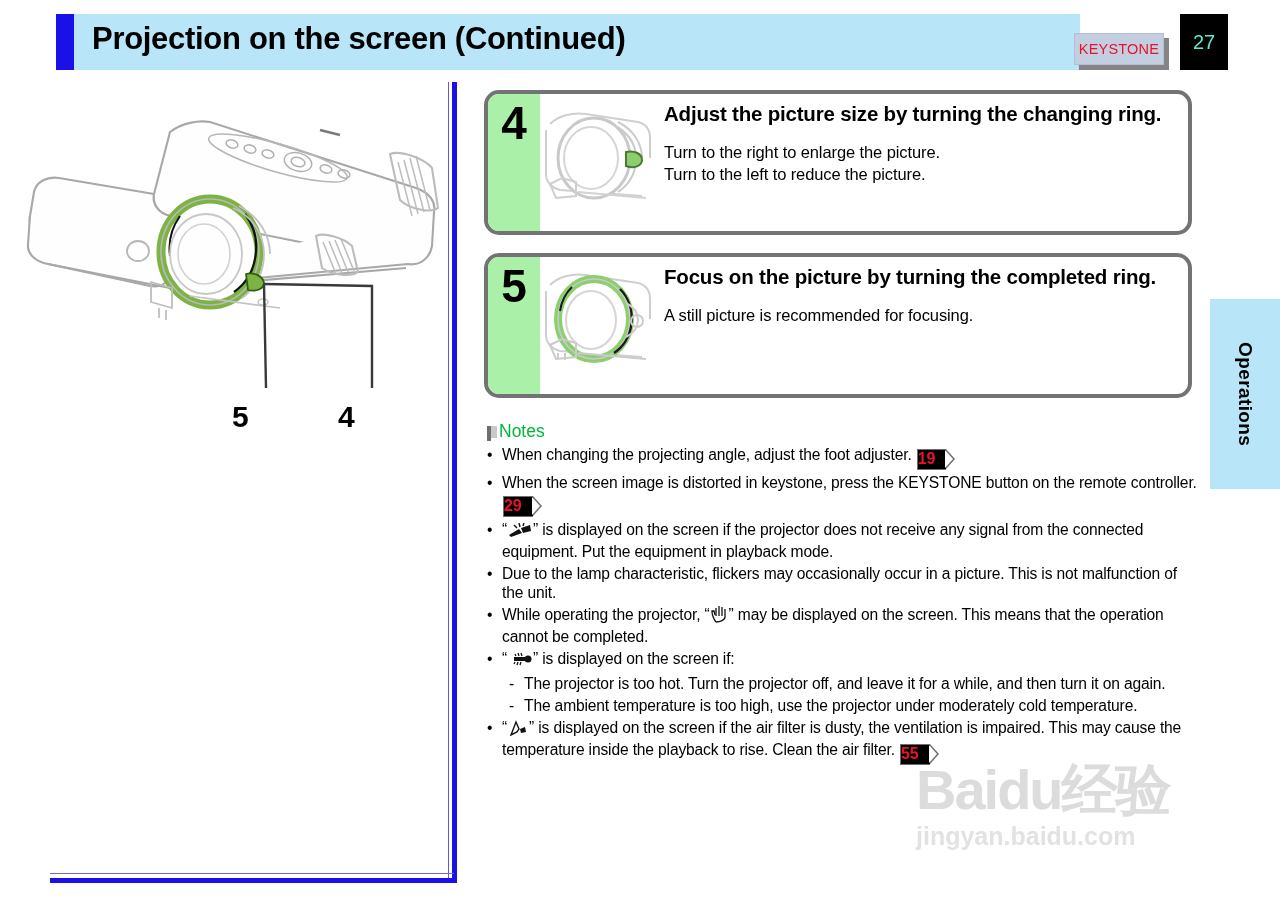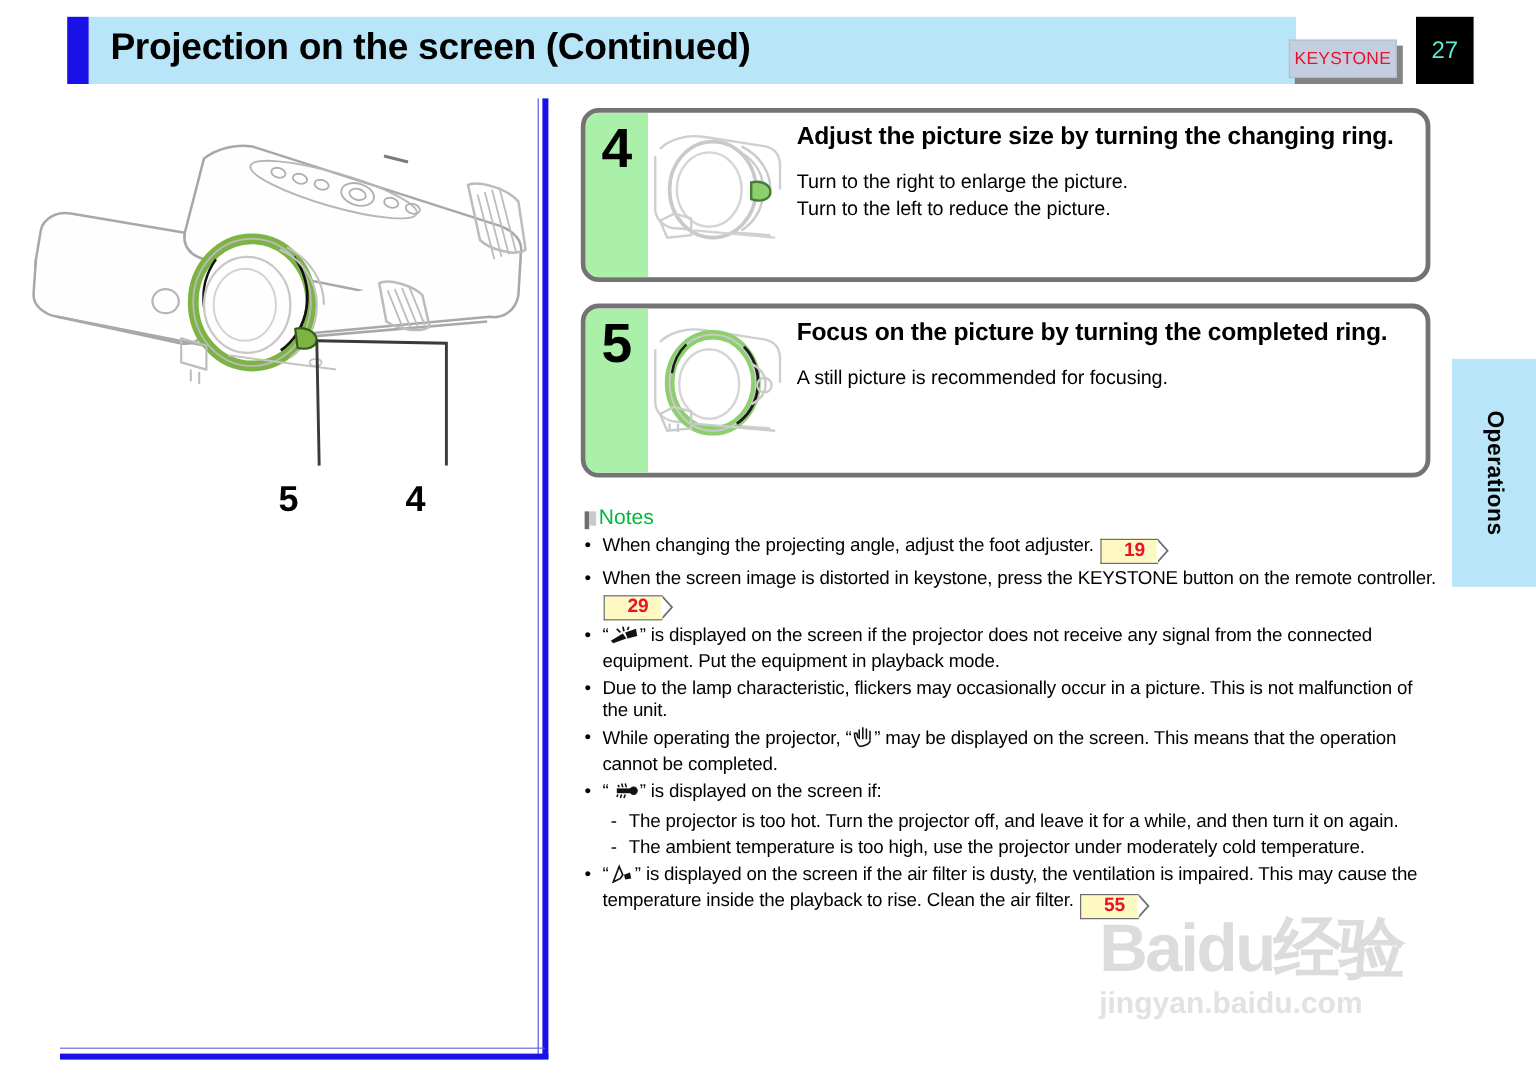--- a/index.html
+++ b/index.html
@@ -75,24 +75,24 @@
   #notes{ position:absolute; left:487px; top:420px; width:710px;}
   #notes-head{ display:flex; align-items:flex-end; gap:2px; height:22px;}
   #notes-icon{ width:10px; height:16px; position:relative;}
   #notes-title{ color:#00b83c; font-size:17.5px; font-weight:normal;}
   .note{ display:flex; font-size:15.6px; line-height:1.22; margin-top:3px; letter-spacing:-0.15px;}
   .note .bullet{ width:15px; flex:0 0 15px; text-align:left; }
   .note .note-text{ flex:1; }
   .sub{ margin-left:22px; }
   .pgref{
     display:inline-block; position:relative; vertical-align:-4px;
-    height:19px; padding:0 11px 0 19px; margin:0 1px;
+    height:19px; padding:0 11px 0 0; margin:0 1px;
     border:1px solid #6e6e6e; border-right:none;
     color:#e8122a; font-size:16px; font-weight:bold; line-height:18px;
-    background:#fef9c3;
+    background:#000000;
   }
   .pgref::after{
     content:""; position:absolute; right:-9px; top:-1px;
     width:0;height:0;
     border-top:10.5px solid transparent;
     border-bottom:10.5px solid transparent;
     border-left:9px solid #6e6e6e;
   }
   .pgref::before{
     content:""; position:absolute; right:-7px; top:0px;

